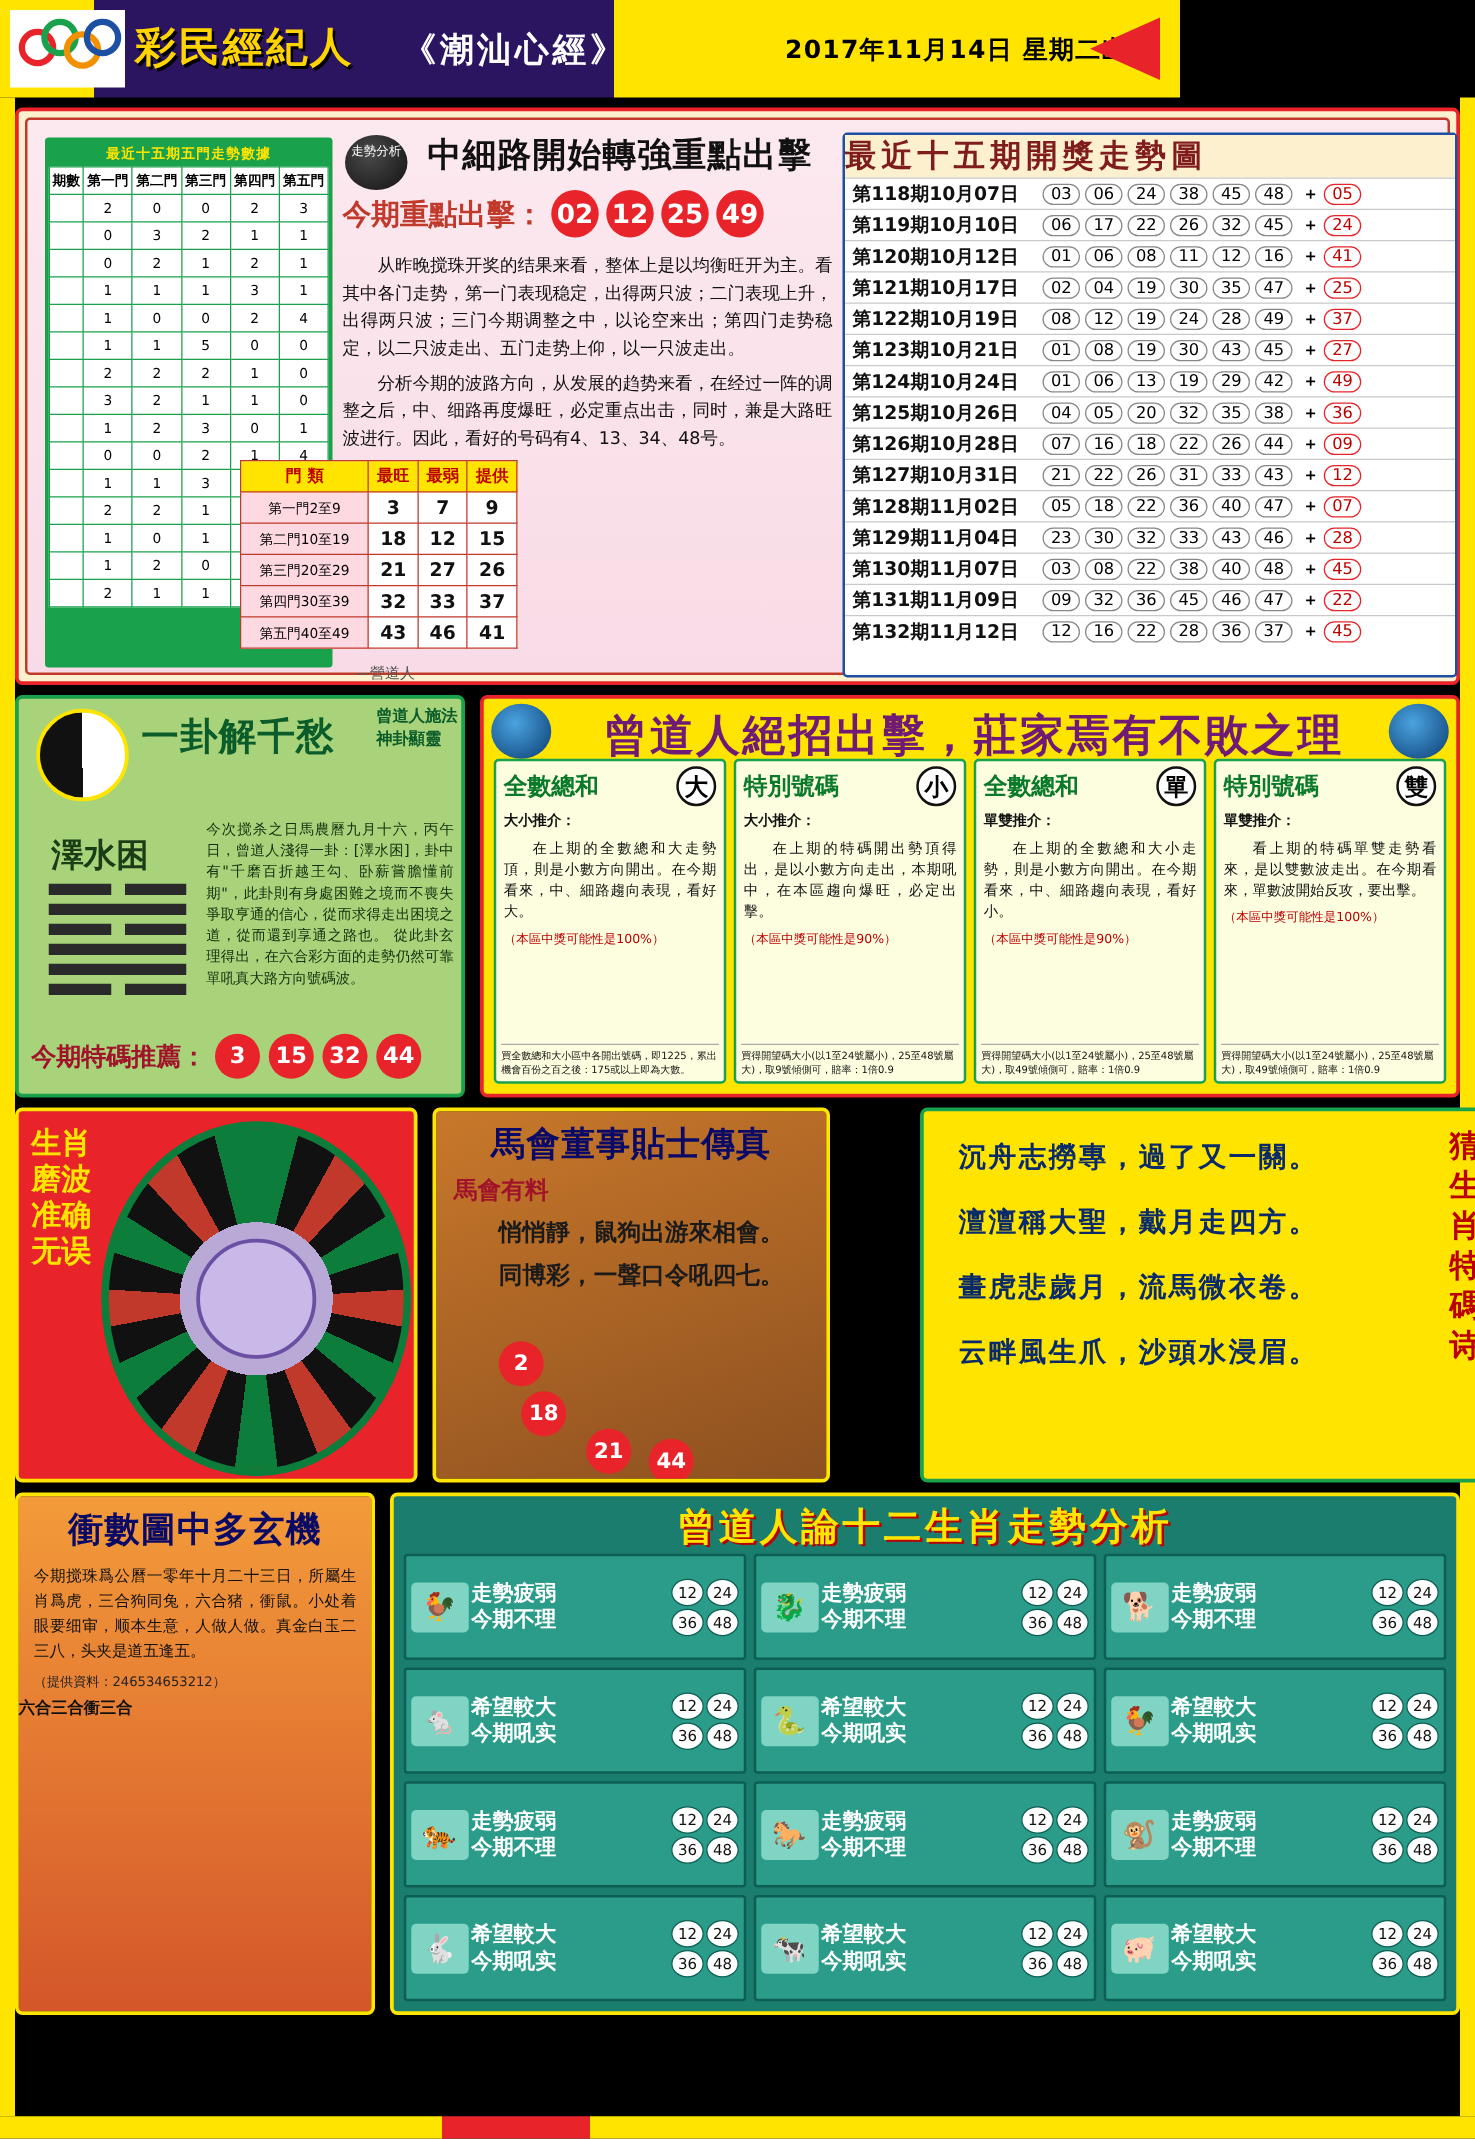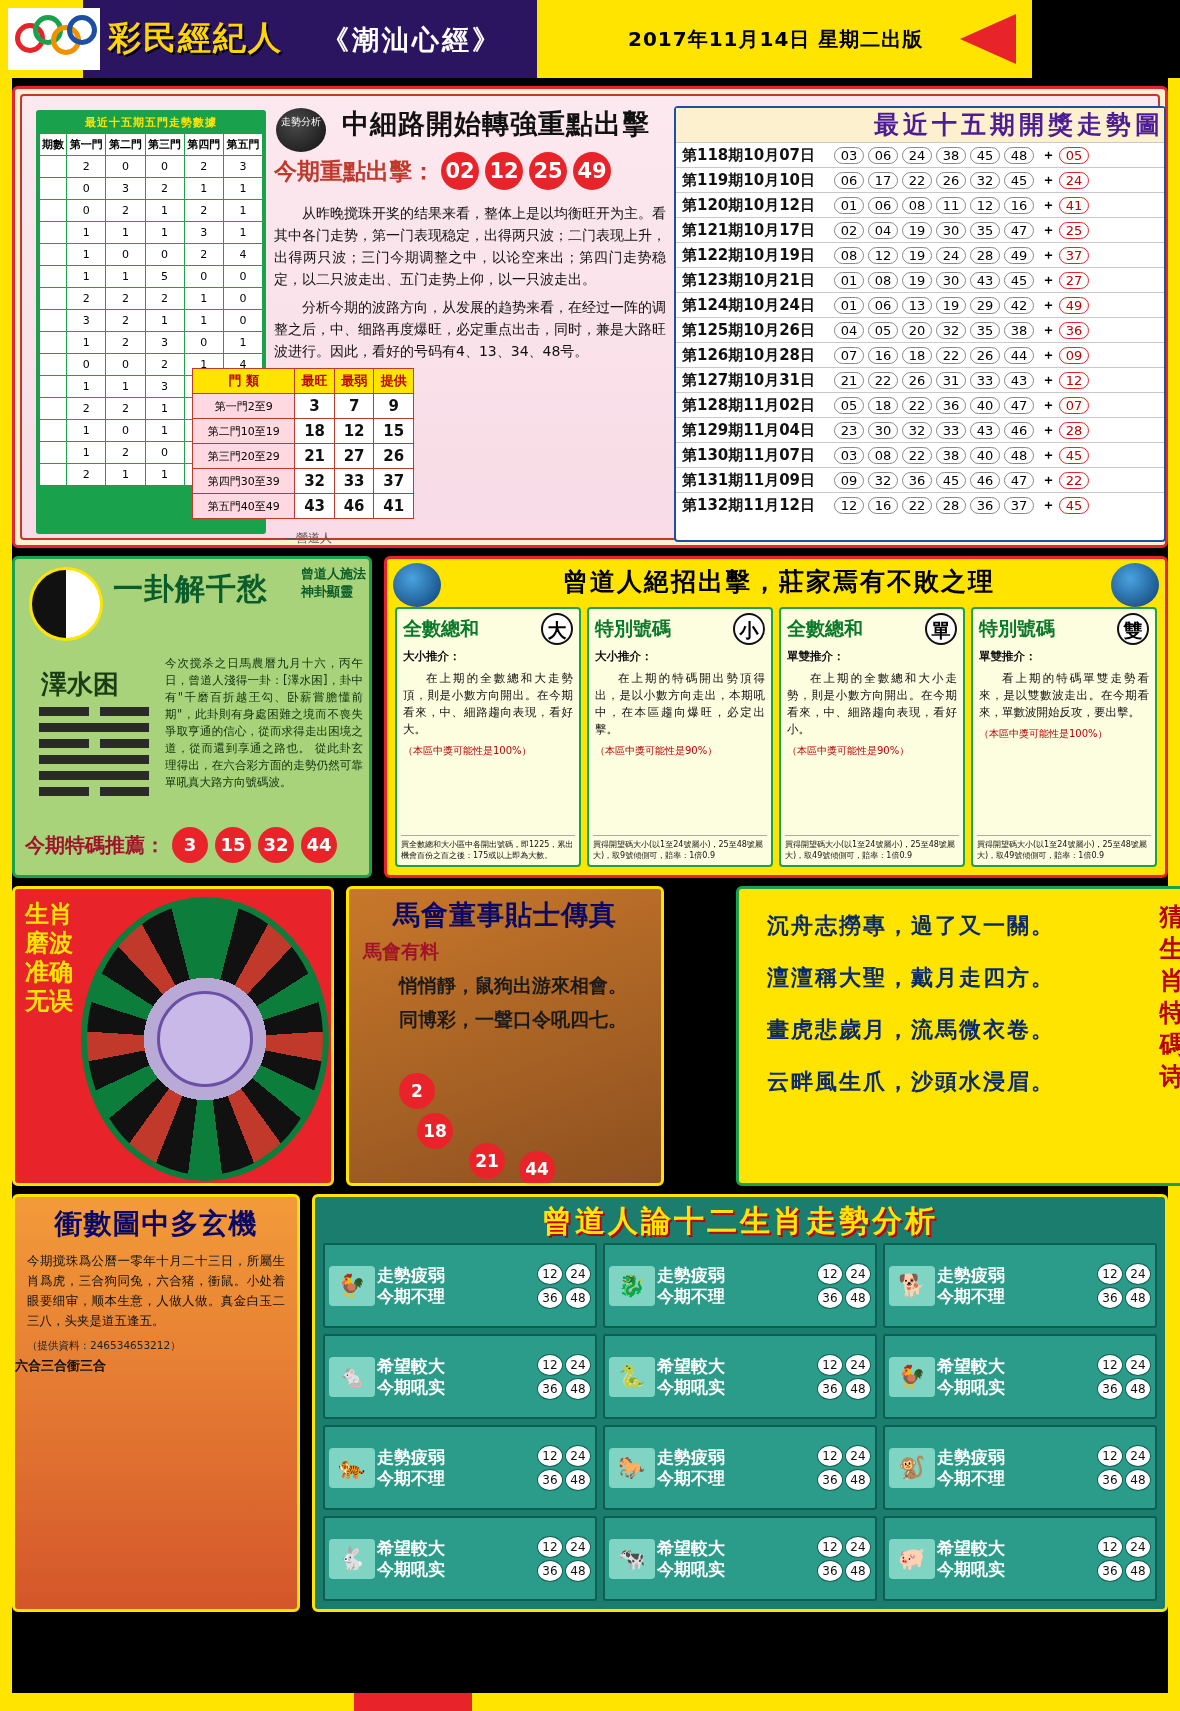--- a/index.html
+++ b/index.html
@@ -10,21 +10,21 @@
     font-family:"DejaVu Sans", sans-serif;
     overflow:hidden;
     position:relative;
   }
   .page {
     position:absolute; inset:0;
     background:#000;
   }
   
   .header {
-    position:absolute; left:0; top:0; width:1032px; height:78px;
+    position:absolute; left:0; top:0; width:944px; height:78px;
     background:linear-gradient(90deg,#ffe400 0%, #ffe400 8%, #2b1560 8%, #2b1560 52%, #ffe400 52%, #ffe400 100%);
   }
   .hdr-logo {
     position:absolute; left:8px; top:8px; width:92px; height:62px;
     background:#fff;
     display:flex; align-items:center; justify-content:center;
   }
   .logo-rings { position:relative; width:78px; height:52px; }
   .ring { position:absolute; border-radius:50%; border:5px solid; width:30px; height:30px; }
   .r1 { border-color:#e8242a; left:0; top:10px; }
@@ -111,21 +111,21 @@
   .tbl-mid th { background:#ffe400; font-weight:bold; color:#b00; font-size:13px; }
   .tbl-mid td.lab { background:#ffd9e2; font-size:11px; }
   .tbl-mid td.num { font-weight:bold; font-size:15px; color:#111; background:#fff; }
   .sig { position:absolute; left:262px; top:418px; font-size:12px; color:#555;margin-top:16px; }
   
   .tbl-right {
     position:absolute; left:652px; top:10px; width:492px; height:436px;
     background:#fff; border:2px solid #1d4fa2; border-radius:4px;
   }
   .tbl-right .cap {
-    height:34px; line-height:34px; text-align:right; color:#4c1d95;
+    height:34px; line-height:34px; text-align:left; color:#7f1d1d;
     font-size:25px; font-weight:bold; letter-spacing:4px; font-family:"DejaVu Serif", serif;
     background:#fdf0cf;
   }
   .tr-row { display:flex; align-items:center; height:25px; border-top:1px solid #c9c9c9; }
   .tr-label { width:158px; font-size:15px; font-weight:bold; color:#111; padding-left:6px; }
   .tr-nums { flex:1; display:flex; align-items:center; font-size:13px; }
   .tr-nums .n {
     width:30px; text-align:center; border:1px solid #888; border-radius:9px; margin-right:4px;
     background:#fff;
   }
@@ -154,21 +154,21 @@
   .gua-rec { position:absolute; left:10px; bottom:12px; display:flex; align-items:center; }
   .gua-rec-label { font-size:20px; font-weight:bold; color:#a0132a; font-family:"DejaVu Serif", serif; }
   .ball-r { width:36px; height:36px; line-height:36px; border-radius:50%; background:#e8242a;
     color:#fff; font-weight:bold; font-size:18px; text-align:center; margin-left:7px; }
   .zdr {
     position:absolute; left:372px; top:0; width:784px; height:322px;
     background:#ffe400; border:3px solid #e8242a; border-radius:6px;
   }
   .zdr-title {
     position:absolute; left:60px; top:6px; width:664px; height:40px;
-    text-align:center; font-size:25px; font-weight:bold; color:#000000;
+    text-align:center; font-size:35px; font-weight:bold; color:#701a75;
     font-family:"DejaVu Serif", serif; letter-spacing:2px;
   }
   .zdr-badge { position:absolute; width:48px; height:44px; border-radius:50%;
     background:radial-gradient(circle at 40% 35%, #4aa3e0, #0b3d72); top:4px;}
   .zdr-badge.l { left:6px; }
   .zdr-badge.r { right:6px; }
   .zcols { position:absolute; left:8px; top:48px; right:8px; bottom:8px; display:flex; gap:6px; }
   .zcol { flex:1; background:#fdfde0; border:2px solid #19a14b; border-radius:4px; position:relative; }
   .zcol .zh { display:flex; align-items:center; justify-content:space-between; padding:4px 6px; }
   .zcol .zh .t { font-size:19px; font-weight:bold; color:#0a7a2a; font-family:"DejaVu Serif", serif;}

